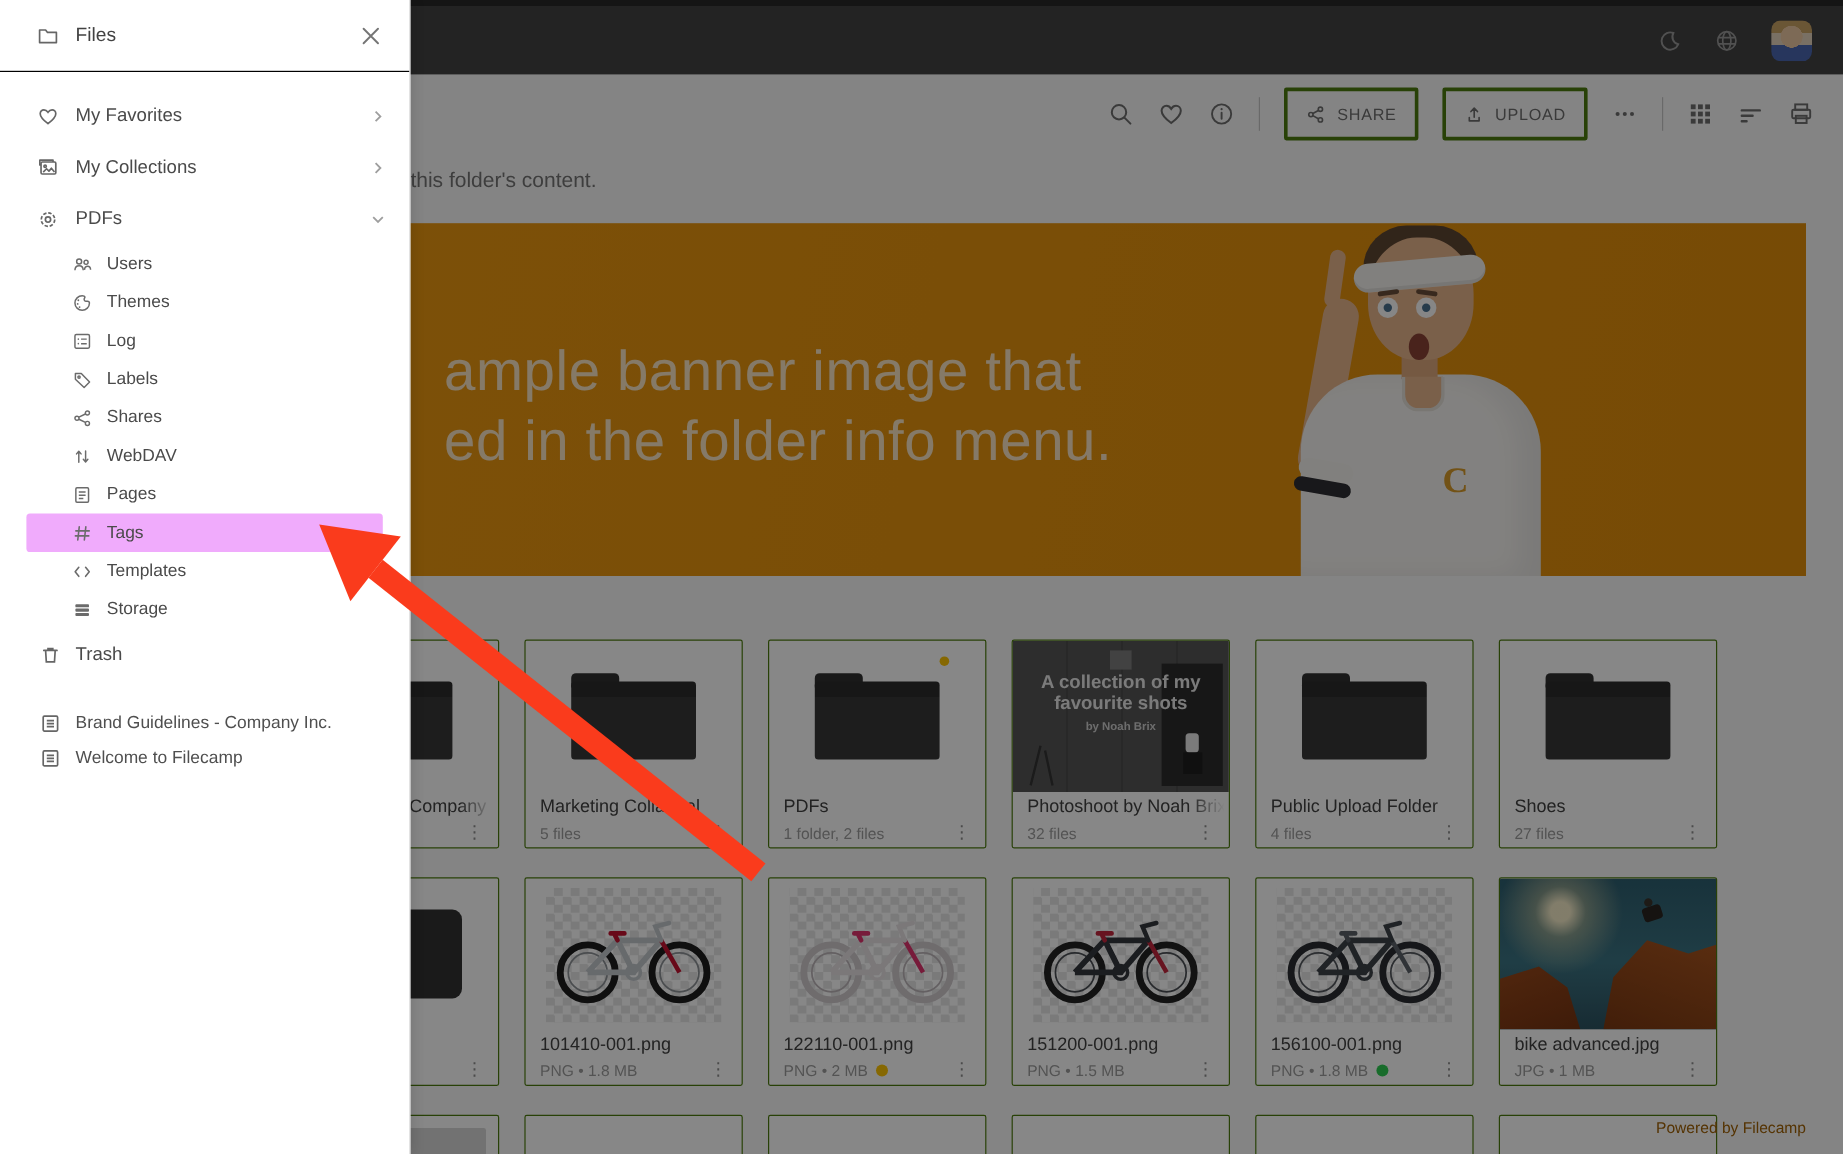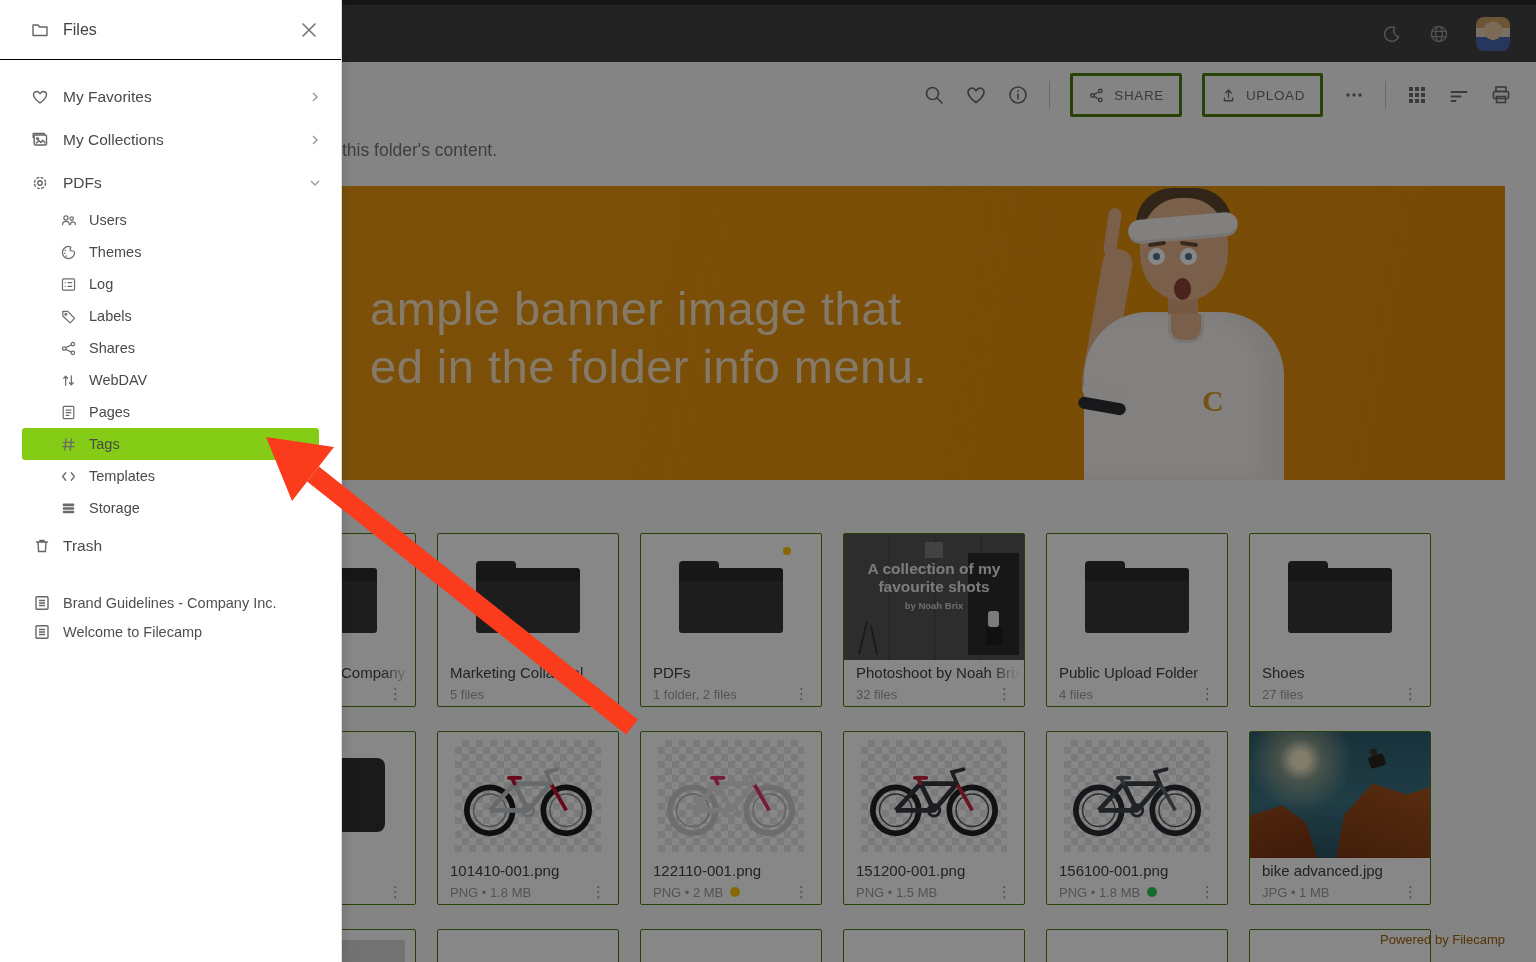--- a/index.html
+++ b/index.html
@@ -91,21 +91,21 @@
   #sidebar{position:absolute;left:0;top:0;width:341px;height:962px;background:#fff;z-index:100;border-right:1px solid #ddd;box-shadow:2px 0 10px rgba(0,0,0,.12);color:#4a4a4a;}
   #side-head{height:59px;border-bottom:1px solid #000000;display:flex;align-items:center;padding:0 22px 0 31px;}
   #side-head .s-title{font-size:16px;color:#424242;margin-left:14px;}
   #side-close{margin-left:auto;cursor:pointer;color:#757575;width:20px;height:20px;}
   .side-body{padding-top:15px;}
   .side-section{height:43px;display:flex;align-items:center;padding:0 20px 0 31px;font-size:15.5px;cursor:pointer;}
   .side-section .s-lab{margin-left:14px;}
   .chev{margin-left:auto;color:#9e9e9e;width:12px;height:12px;}
   .s-ic{width:18px;height:18px;color:#666;flex:none;}
   .admin-item{height:32px;display:flex;align-items:center;padding:0 20px 0 38px;margin:0 22px;border-radius:3px;font-size:14.5px;cursor:pointer;}
-  .admin-item.active{background:#84cc16;}
+  .admin-item.active{background:#f0abfc;}
   .a-icon{width:17px;height:17px;color:#6b6b6b;flex:none;}
   .a-icon svg{width:17px;height:17px;display:block;}
   .a-label{margin-left:12px;}
   #trash-row{height:43px;display:flex;align-items:center;padding:0 20px 0 33px;font-size:15.5px;cursor:pointer;}
   #trash-row .s-lab{margin-left:12px;}
   #side-links{margin-top:21px;}
   .side-link{height:29px;display:flex;align-items:center;padding:0 20px 0 33px;font-size:14.5px;color:#4f4f4f;cursor:pointer;}
   .side-link .s-lab{margin-left:12px;}
   
   #arrow{position:absolute;inset:0;z-index:300;pointer-events:none;}

